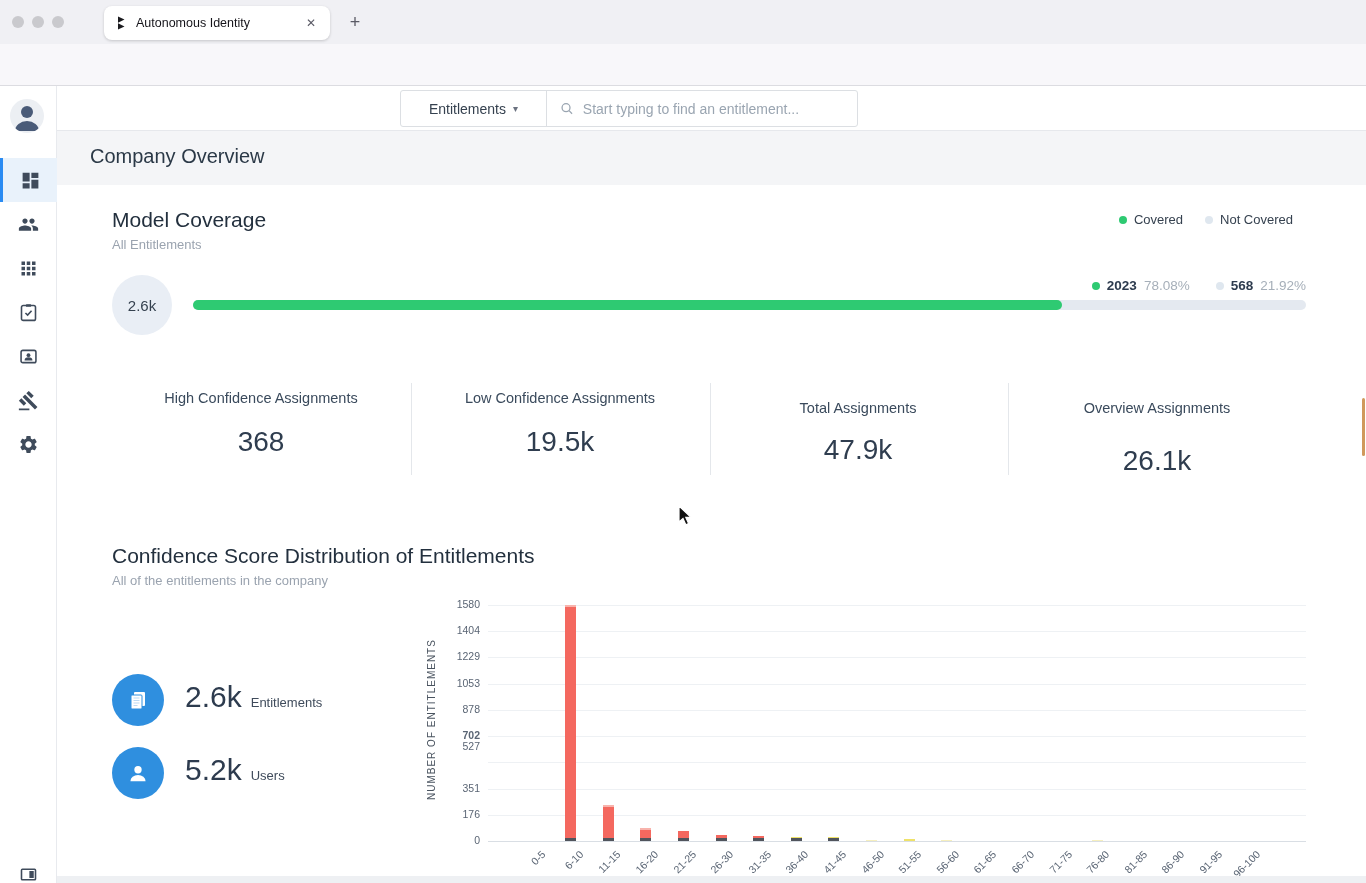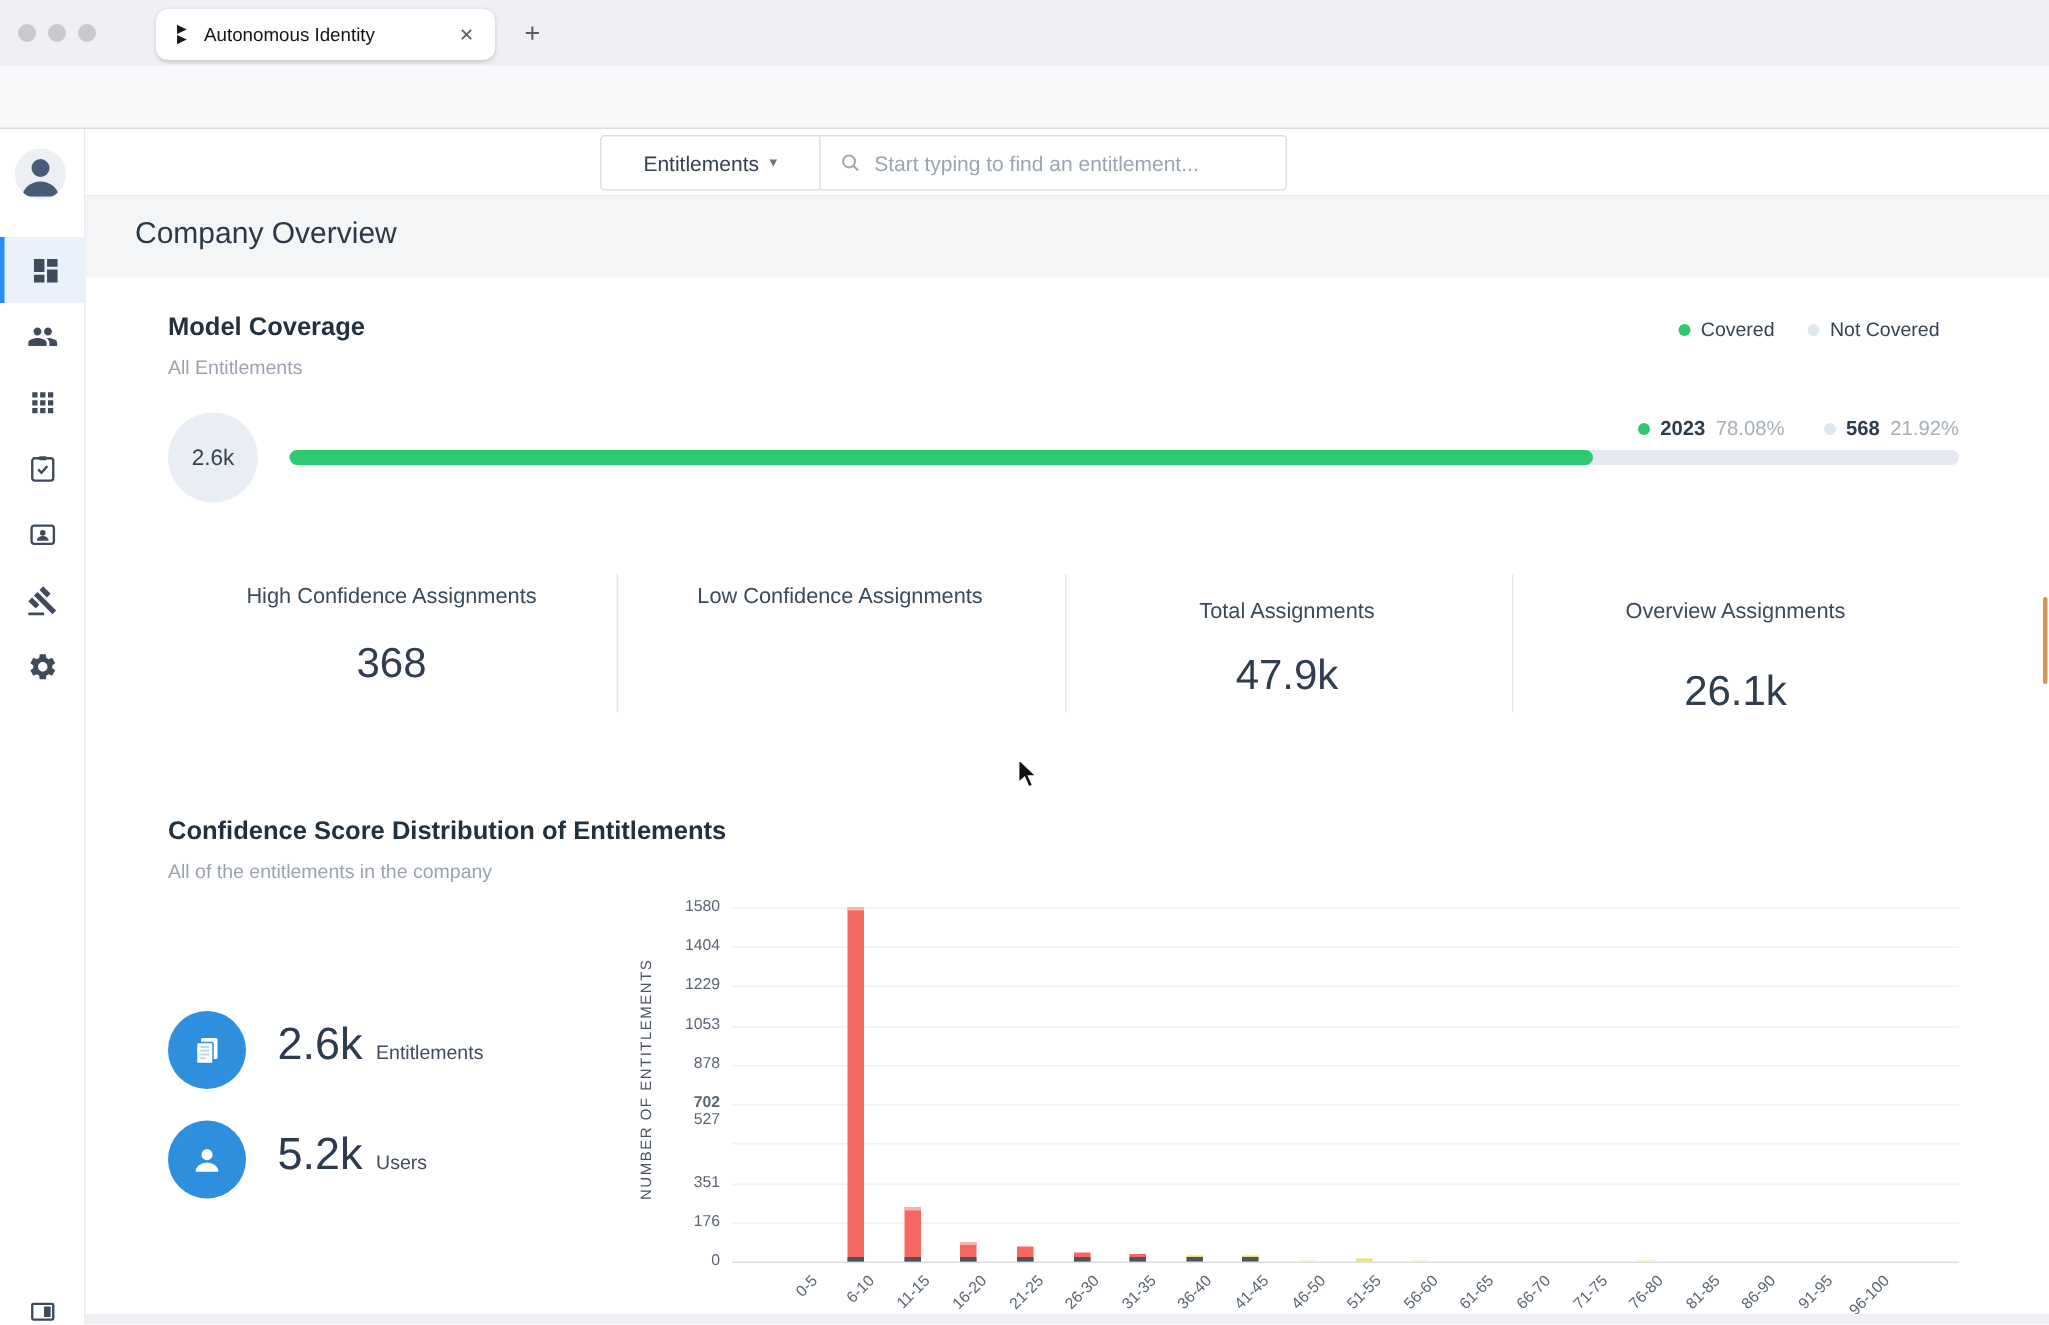--- a/index.html
+++ b/index.html
@@ -44,21 +44,21 @@
   .filtercaret { font-size:10px; color:#6b7280; }
   .searchfield { flex:1; display:flex; align-items:center; gap:9px; padding:0 13px; }
   .searchfield input { border:0; outline:0; font-size:14px; color:#35414f; width:100%;
                        font-family:"Liberation Sans","DejaVu Sans",sans-serif; }
   .searchfield input::placeholder { color:#9aa5b1; }
 
   .titleband { position:absolute; left:57px; top:131px; width:1309px; height:54px; background:#f4f5f7; }
   .pagetitle { position:absolute; left:33px; top:14px; font-size:20px; color:#2b3947; font-weight:400; }
 
   
-  .h2 { font-size:17px; font-weight:700; color:#23303e; }
+  .h2 { font-size:21px; font-weight:400; color:#23303e; }
   .sub { font-size:13px; color:#9aa3af; }
   .legendrow { position:absolute; display:flex; gap:22px; align-items:center; }
   .lgitem { display:flex; align-items:center; gap:7px; font-size:13px; color:#35414f; }
   .dot { width:8px; height:8px; border-radius:50%; display:inline-block; }
   .countsrow { position:absolute; display:flex; gap:26px; align-items:center; }
   .countnum { font-size:13.5px; font-weight:700; color:#2d3b4e; }
   .countpct { font-size:13.5px; color:#a6afb9; }
   .badge { position:absolute; left:112px; top:275px; width:60px; height:60px; border-radius:50%; background:#e9eef5;
            display:flex; align-items:center; justify-content:center; font-size:15px; color:#35414f; }
   .pbar { position:absolute; left:193px; top:300px; width:1113px; height:10px; border-radius:5px; background:#e4e9f0; }
@@ -250,20 +250,21 @@
   <div class="pbar">
     <div class="pfill" id="pfill" style="width: 869px; background: rgb(46, 202, 114);"></div>
   </div>
 
   <div class="statcol" style="left:146px">
     <div class="statlabel">High Confidence Assignments</div>
     <div class="statval">368</div>
   </div>
   <div class="statcol" style="left:445px">
     <div class="statlabel">Low Confidence Assignments</div>
+    <div class="statval">19.5k</div>
   </div>
   <div class="statcol" style="left:743px">
     <div class="statlabel" style="margin-top:10px">Total Assignments</div>
     <div class="statval" style="margin-top:16px">47.9k</div>
   </div>
   <div class="statcol" style="left:1042px">
     <div class="statlabel" style="margin-top:10px">Overview Assignments</div>
     <div class="statval" style="margin-top:27px">26.1k</div>
   </div>
   <div class="statdiv" style="left:411px"></div>

